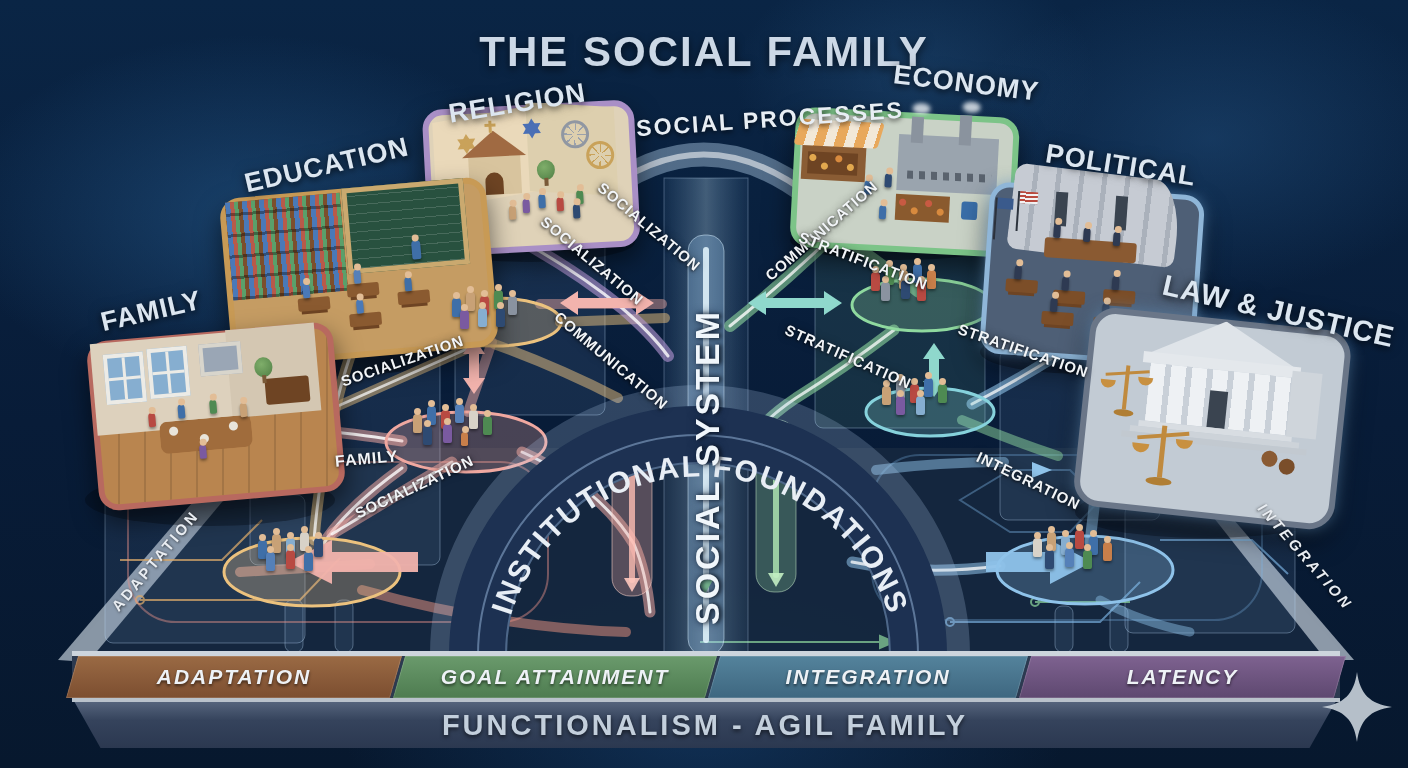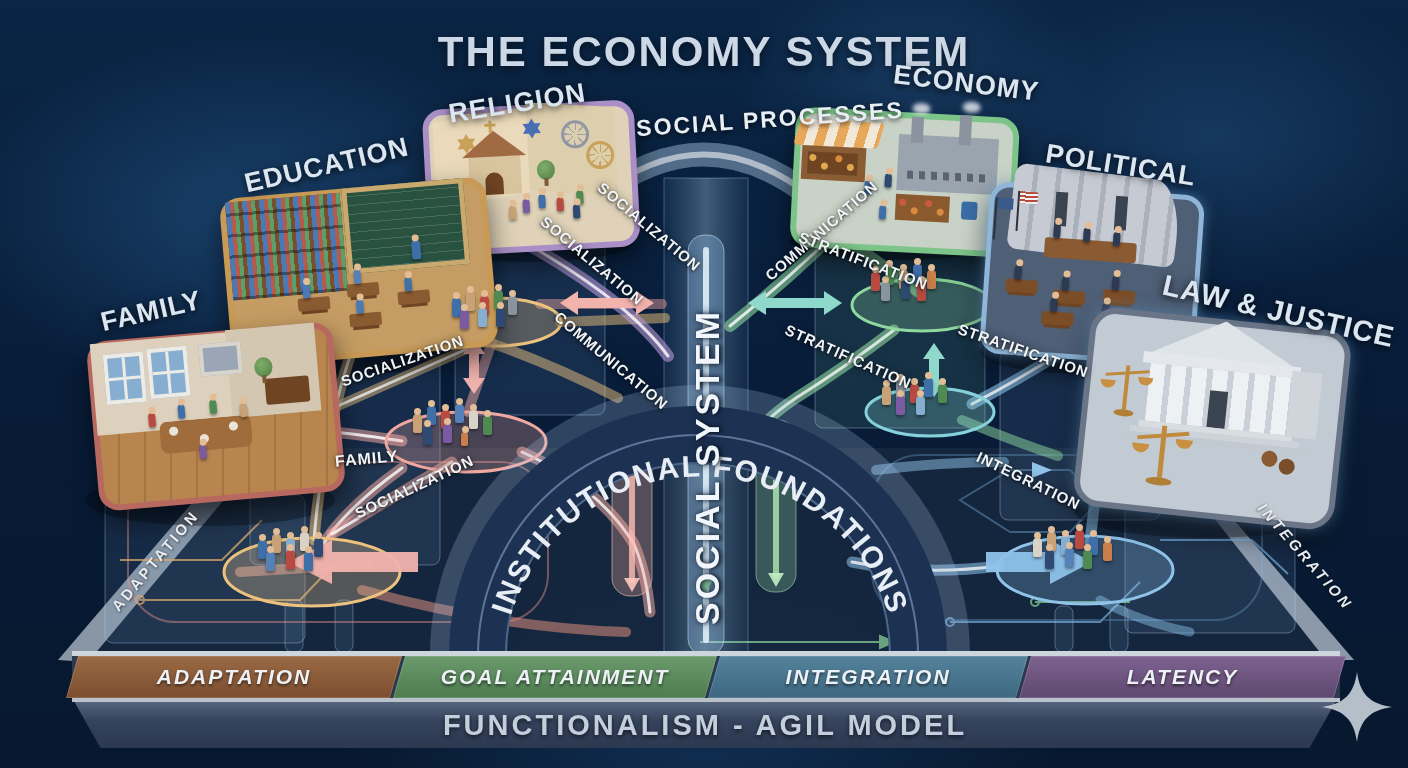--- a/index.html
+++ b/index.html
@@ -425,21 +425,21 @@
     </defs>
   <path d="M 452 655 A 248 248 0 0 1 948 655" fill="none" stroke="rgba(185,215,245,0.22)" stroke-width="44"></path>
   <path d="M 478 655 A 220 220 0 0 1 918 655" fill="none" stroke="#1d3152" stroke-width="58"></path>
   <path d="M 478 655 A 220 220 0 0 1 918 655" fill="none" stroke="rgba(170,205,240,0.45)" stroke-width="2"></path>
   <path d="M 506 655 A 192 192 0 0 1 890 655" fill="none" stroke="rgba(170,205,240,0.35)" stroke-width="2"></path>
   <text font-size="30" font-weight="bold" fill="#e8eef5" letter-spacing="2" font-family="Liberation Sans, sans-serif">
     <textPath href="#archP" startOffset="50%" text-anchor="middle">INSTITUTIONAL FOUNDATIONS</textPath>
   </text>
 </svg>
 
-<div class="title">THE ECONOMY SYSTEM</div>
+<div class="title">THE SOCIAL FAMILY</div>
 <div class="subtitle">SOCIAL PROCESSES</div>
 <div class="colLabel">SOCIAL SYSTEM</div>
 
 <div class="il" style="left:448px;top:88px;transform:rotate(-9deg)">RELIGION</div>
 <div class="il" style="left:243px;top:150px;transform:rotate(-13deg)">EDUCATION</div>
 <div class="il" style="left:100px;top:296px;transform:rotate(-13deg)">FAMILY</div>
 <div class="il" style="left:893px;top:68px;transform:rotate(7deg)">ECONOMY</div>
 <div class="il" style="left:1045px;top:150px;transform:rotate(9deg)">POLITICAL</div>
 <div class="il" style="left:1160px;top:295px;transform:rotate(13deg);font-size:29px">LAW &amp; JUSTICE</div>
 
@@ -465,18 +465,18 @@
     <span>GOAL ATTAINMENT</span>
     </div>
   <div class="seg" style="left:642px;width:308px;background:linear-gradient(#54839c,#3e6780)">
     <span>INTEGRATION</span>
     </div>
   <div class="seg" style="left:953px;width:315px;background:linear-gradient(#7e6290,#5e4870)">
     <span>LATENCY</span>
     </div>
 </div>
 <div class="face">
-  <span>FUNCTIONALISM - AGIL MODEL</span>
+  <span>FUNCTIONALISM - AGIL FAMILY</span>
 </div>
 
 <svg class="abs" style="left:1322px;top:672px;z-index:9" width="70" height="70" viewBox="0 0 70 70">
   <path d="M35 0 C38 22 48 32 70 35 C48 38 38 48 35 70 C32 48 22 38 0 35 C22 32 32 22 35 0 Z" fill="#c9d2da" opacity="0.9"></path>
 </svg>
 
 </body></html>

